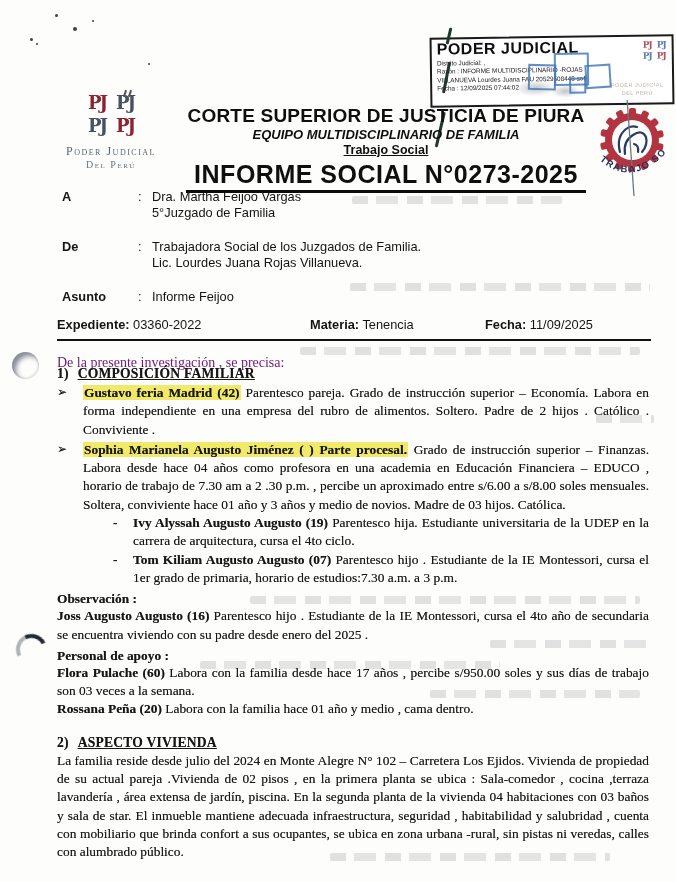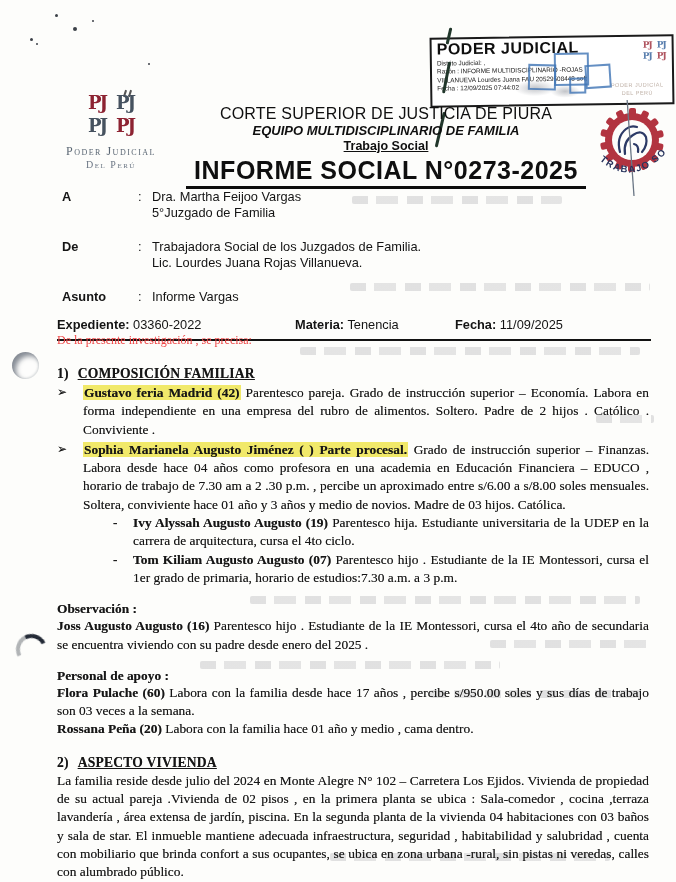--- a/index.html
+++ b/index.html
@@ -60,60 +60,60 @@
   .slash { position:absolute; width:2.5px; background:#21372b; border-radius:2px; }
   .sl1 { left:16px; top:-12px; height:17px; transform:rotate(14deg); }
   .sl2 { left:13px; top:22px;  height:32px; transform:rotate(12deg); }
   .sl3 { left:6px;  bottom:-42px; height:36px; transform:rotate(14deg); }
 
   
   .seal { position:absolute; left:590px; top:100px; }
 
   
   .doc-header { position:absolute; left:168px; top:105px; width:436px; text-align:center; color:#0f0f0f; }
-  .h-court { font-size:16px; font-weight:normal; letter-spacing:.2px; }
+  .h-court { font-size:19px; font-weight:bold; letter-spacing:.2px; }
   .h-team  { font-size:13px; font-weight:bold; font-style:italic; }
   .h-unit  { font-size:12.5px; font-weight:bold; text-decoration:underline; margin-top:1px; }
   .h-title { display:inline-block; font-size:25px; font-weight:bold; letter-spacing:.5px;
              border-bottom:3.5px solid #0d0d0d; padding:0 8px 1px; margin-top:3px; }
 
   
   .recipients { position:absolute; left:62px; top:189px; font-size:12.8px; }
   .r-row   { display:flex; margin-bottom:19px; }
   .r-label { width:76px; font-weight:bold; flex:none; }
   .r-colon { width:14px; flex:none; }
   .r-lines div { line-height:15.5px; }
 
   
   .case-row { position:absolute; left:57px; top:317px; width:594px; display:flex;
-              border-bottom:2.5px solid #121212; padding-bottom:7px; font-size:12.8px; }
+              border-bottom:2.5px solid #121212; padding-bottom:7px; font-size:12.8px;gap:15px; }
   .case-item b { font-weight:bold; }
   .ci-1 { flex:0 0 238px; } .ci-2 { flex:0 0 160px; } .ci-3 { flex:1; }
 
-  .intro { position:absolute; left:57px; top:321px; font-family:"Liberation Serif", serif;
-           font-size:12px; color:#ef4444; }
+  .intro { position:absolute; left:57px; top:341px; font-family:"Liberation Serif", serif;
+           font-size:14px; color:#701a75; }
 
   
   .doc-body { position:absolute; left:57px; top:366px; width:592px;
               font-family:"Liberation Serif", serif; font-size:13.4px; color:#161616;
               text-shadow:0 0 .4px rgba(20,20,20,.55); }
   .sec-heading { font-weight:bold; font-size:13.6px; letter-spacing:.2px; }
   .sec-heading .num { margin-right:9px; }
   .sec-heading .txt { text-decoration:underline; }
   .member { display:flex; margin-top:2px; }
   .member .bullet { width:26px; flex:none; font-size:12px; padding-top:1px; }
   .member .mtext  { flex:1; text-align:justify; line-height:18.3px; }
   .mname { font-weight:bold; }
   mark.hl { background:#f1e96a; padding:0 1px; color:inherit; }
   .children { margin-left:30px; }
   .child { display:flex; }
   .child .dash  { width:20px; flex:none; font-weight:bold; }
   .child .ctext { flex:1; text-align:justify; line-height:18.3px; }
   .cname { font-weight:bold; }
-  .block { margin-top:14px; }
+  .block { margin-top:4px; }
   .block-heading { font-weight:bold; }
   .bpara { text-align:justify; line-height:18.3px; margin:0; }
   .bname { font-weight:bold; }
   .sec2 { margin-top:16px; }
   .sec2 p { text-align:justify; line-height:18.3px; margin:1px 0 0; }
 </style>
 </head>
 <body>
 
 <div class="page">
@@ -257,21 +257,21 @@
       <span class="r-colon">:</span>
       <div class="r-lines">
         <div>Trabajadora Social de los Juzgados de Familia.</div>
         <div>Lic. Lourdes Juana Rojas Villanueva.</div>
       </div>
     </div>
     <div class="r-row">
       <span class="r-label">Asunto</span>
       <span class="r-colon">:</span>
       <div class="r-lines">
-        <div>Informe  Vargas</div>
+        <div>Informe  Feijoo</div>
       </div>
     </div>
   </div>
 
   <div class="case-row">
     <span class="case-item ci-1">
       <b>Expediente:</b>
       <span>03360-2022</span>
     </span>
     <span class="case-item ci-2">

